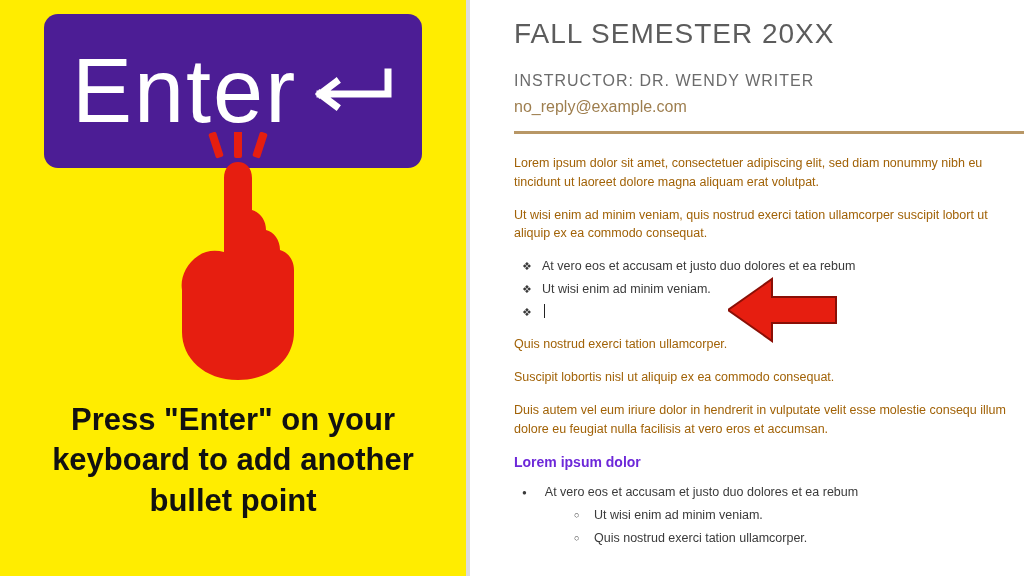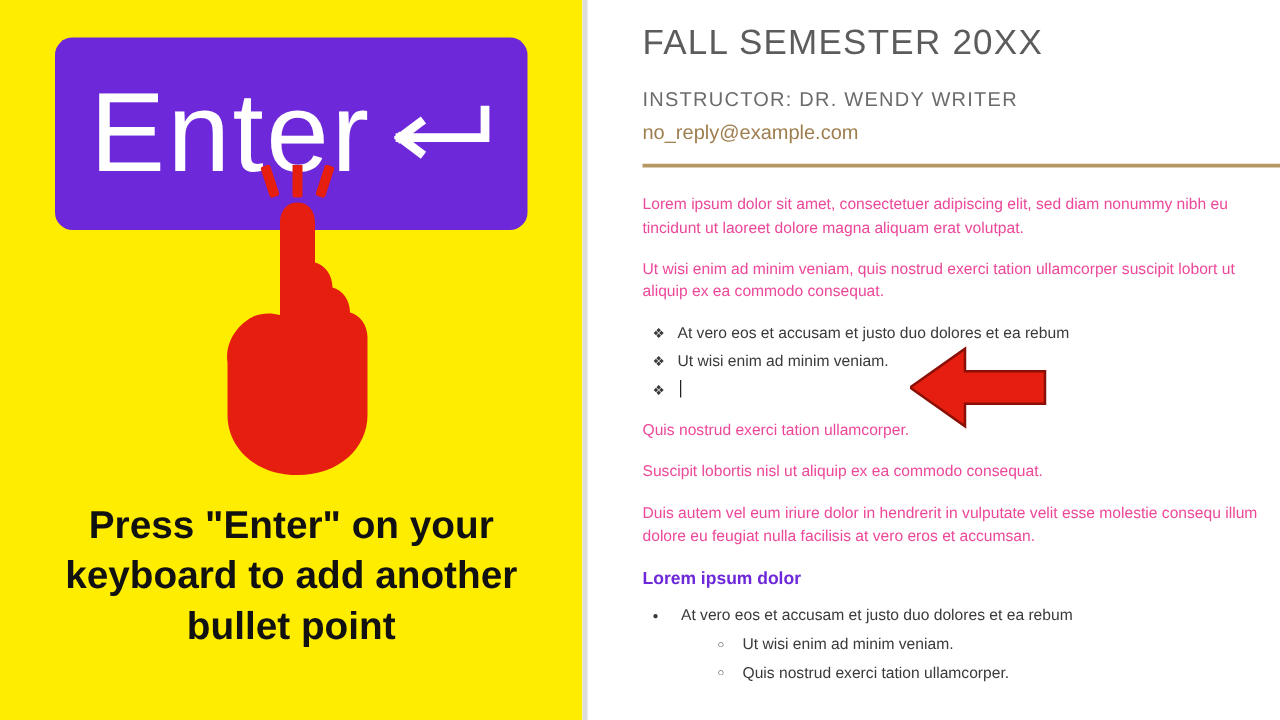--- a/index.html
+++ b/index.html
@@ -18,27 +18,26 @@
     background: #ffed00;
     position: relative;
     padding: 20px 20px 0 20px;
   }
   .key {
     position: absolute;
     left: 44px;
     top: 14px;
     width: 378px;
     height: 154px;
-    background: #6d28d9;
+    background: #4c1d95;
     border-radius: 14px;
     display: flex;
     align-items: center;
     padding: 0 28px;
     color: #fff;
-    margin-top: 16px;
   }
   .key-label {
     font-size: 90px;
     font-weight: 400;
     letter-spacing: 2px;
     line-height: 1;
   }
   .enter-arrow {
     position: absolute;
     right: 30px;
@@ -105,21 +104,21 @@
     margin-top: 12px;
     margin-bottom: 20px;
     width: 100%;
   }
   .date-h {
     font-weight: 700;
     font-size: 15px;
     color: #222;
     margin-bottom: 14px;
   }
-  .para { margin-bottom: 14px; color:#ec4899; font-size:12.5px; white-space: normal; }
+  .para { margin-bottom: 14px; color:#a16207; font-size:12.5px; white-space: normal; }
   ul.diamond, ul.bullets, ul.circ { list-style: none; padding-left: 28px; margin-bottom: 14px; }
   ul.diamond > li::before { content: "❖"; color:#3a3a3a; display:inline-block; width: 20px; margin-left:-20px; font-size:11px; }
   ul.diamond > li { margin-bottom: 4px; color:#3a3a3a; }
   ul.bullets > li::before { content: "●"; color:#3a3a3a; display:inline-block; width: 20px; margin-left:-20px; font-size:8px; vertical-align:1px;}
   ul.bullets > li { margin-bottom: 4px; color:#3a3a3a; }
   ul.circ { padding-left: 52px; margin-top:4px; margin-bottom:0;}
   ul.circ > li::before { content: "○"; color:#3a3a3a; display:inline-block; width: 20px; margin-left:-20px; font-size:9px; vertical-align:1px;}
   ul.circ > li { margin-bottom: 4px; color:#3a3a3a; }
   .bold-h { font-weight:700; font-size:14px; margin-bottom:10px; color:#6d28d9; }
   .cursor {

